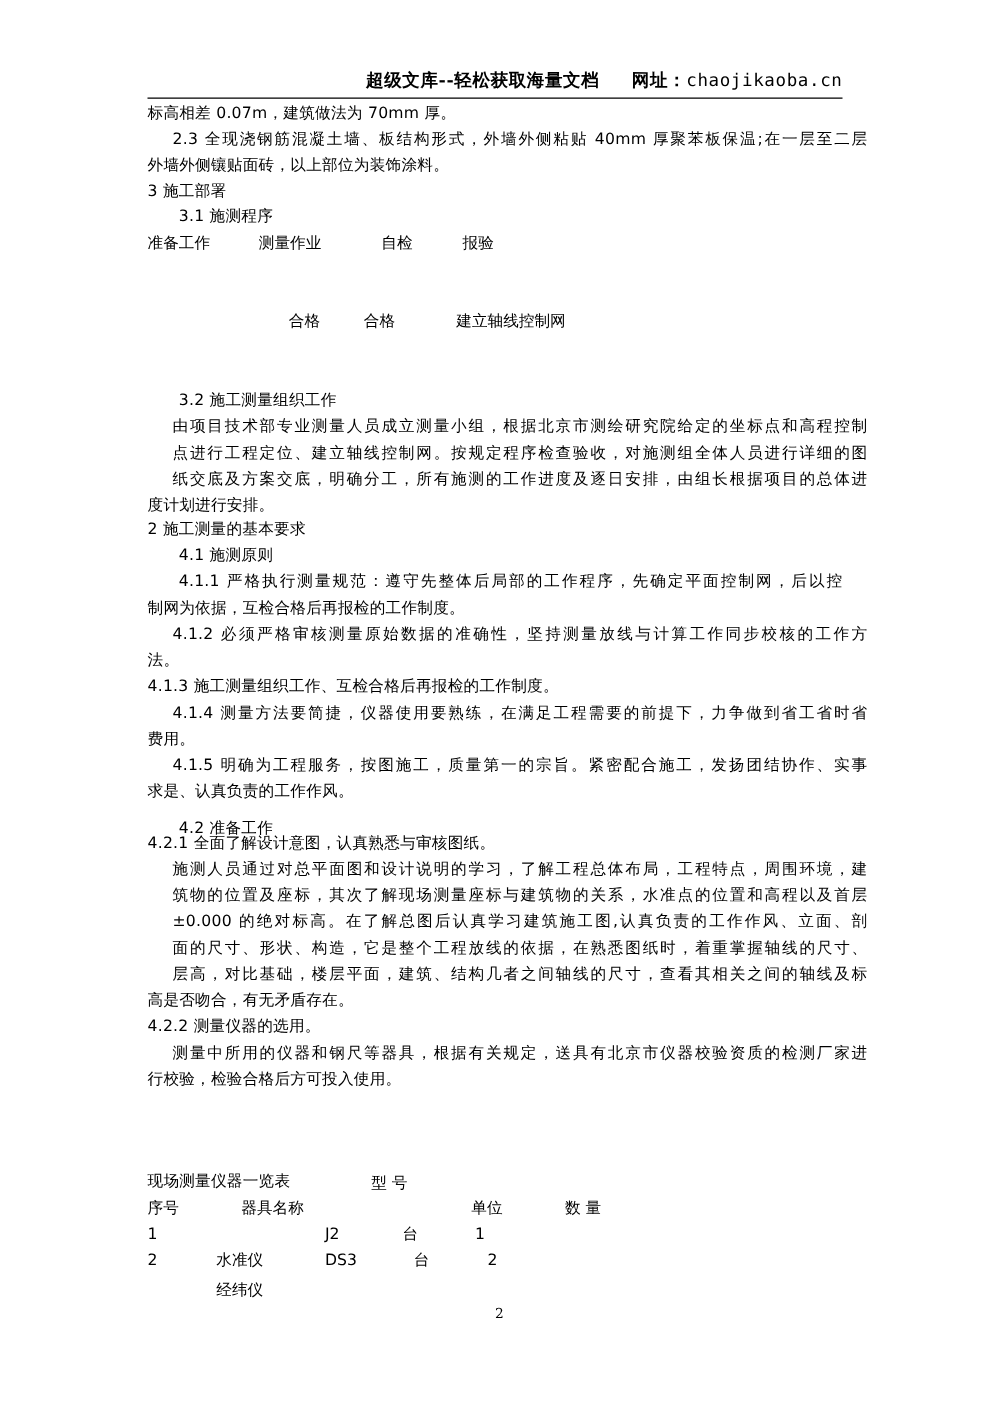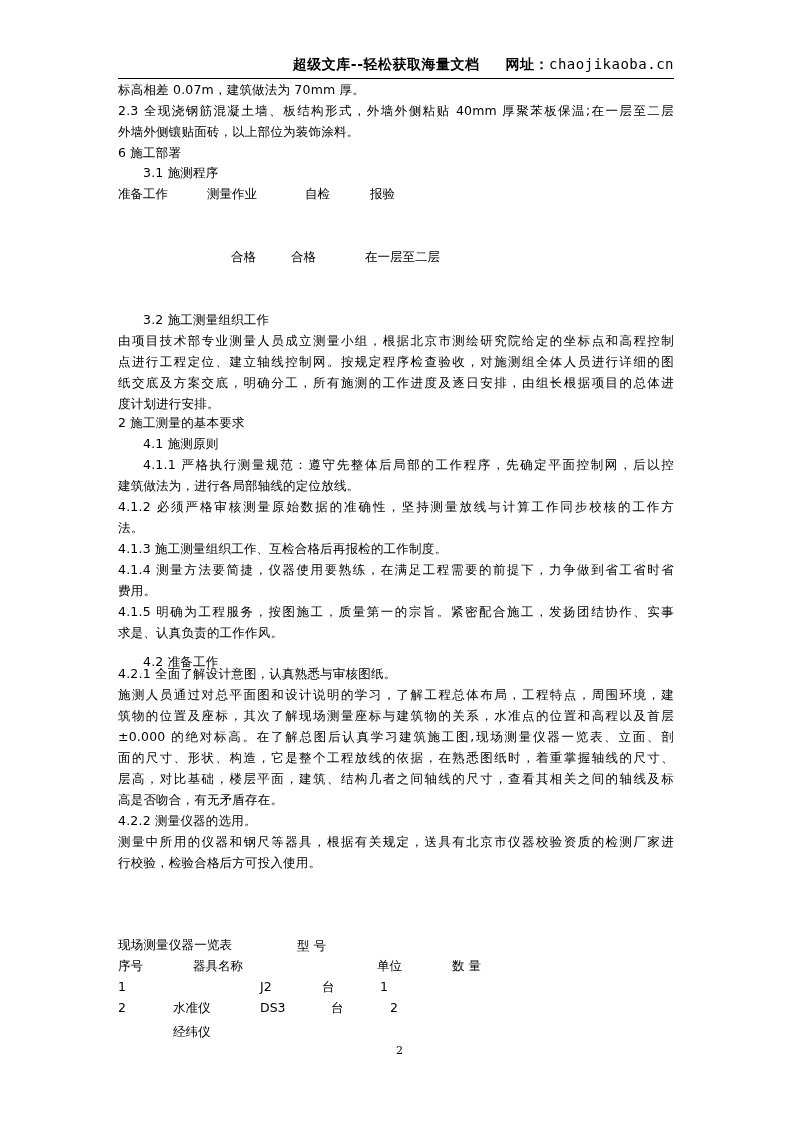--- a/index.html
+++ b/index.html
@@ -4,72 +4,72 @@
   <style>
     html, body { margin: 0; padding: 0; background: #ffffff; }
     body { width: 793px; height: 1122px; position: relative; overflow: hidden;
            font-family: "DejaVu Sans", "Liberation Sans", sans-serif; color: #000; }
     .header { position: absolute; top: 56px; left: 118px; width: 556px; height: 20px; }
     .header-text { position: absolute; right: 0; top: 0; font-size: 14px; font-weight: bold;
                    font-family: "DejaVu Serif", "Liberation Serif", serif; letter-spacing: 0.5px; white-space: nowrap; }
     .header-url { font-weight: normal; font-family: "DejaVu Sans Mono", "Liberation Mono", monospace; font-size: 14px; }
     .header-rule { position: absolute; top: 78px; left: 118px; width: 556px; height: 0; border-top: 1px solid #000; }
     .line { position: absolute; left: 118px; font-size: 12.5px; line-height: 20px; white-space: nowrap; letter-spacing: 0.2px; }
-    .justify { width: 556px; text-align: justify; text-align-last: justify; white-space: nowrap; }
+    .justify { width: 556px; text-align: justify; text-align-last: justify; white-space: nowrap; margin-left: 20px; }
     .indent { left: 143px; }
     .cell { position: absolute; font-size: 12.5px; line-height: 20px; white-space: nowrap; }
     .pagenum { position: absolute; top: 1044px; left: 396px; font-size: 11px; font-family: "DejaVu Serif", "Liberation Serif", serif; }
   </style>
 </head>
 <body>
 
 <div class="header">
   <div class="header-text">
     <span>超级文库--轻松获取海量文档</span><span style="display:inline-block;width:26px"></span><span>网址：</span><span class="header-url">chaojikaoba.cn</span>
   </div>
 </div>
 <div class="header-rule"></div>
 
 <div class="line" style="top:80px">标高相差 0.07m，建筑做法为 70mm 厚。</div>
 <div class="line justify" style="top:101px">2.3 全现浇钢筋混凝土墙、板结构形式，外墙外侧粘贴 40mm 厚聚苯板保温;在一层至二层</div>
 <div class="line" style="top:122px">外墙外侧镶贴面砖，以上部位为装饰涂料。</div>
-<div class="line" style="top:143px">6 施工部署</div>
+<div class="line" style="top:143px">3 施工部署</div>
 
 <div class="line indent" style="top:163px">3.1 施测程序</div>
 <div class="cell" style="top:184px;left:118px">准备工作</div>
 <div class="cell" style="top:184px;left:207px">测量作业</div>
 <div class="cell" style="top:184px;left:305px">自检</div>
 <div class="cell" style="top:184px;left:370px">报验</div>
 <div class="cell" style="top:247px;left:231px">合格</div>
 <div class="cell" style="top:247px;left:291px">合格</div>
-<div class="cell" style="top:247px;left:365px">在一层至二层</div>
+<div class="cell" style="top:247px;left:365px">建立轴线控制网</div>
 
 <div class="line indent" style="top:310px">3.2 施工测量组织工作</div>
 <div class="line justify" style="top:331px">由项目技术部专业测量人员成立测量小组，根据北京市测绘研究院给定的坐标点和高程控制</div>
 <div class="line justify" style="top:352px">点进行工程定位、建立轴线控制网。按规定程序检查验收，对施测组全体人员进行详细的图</div>
 <div class="line justify" style="top:373px">纸交底及方案交底，明确分工，所有施测的工作进度及逐日安排，由组长根据项目的总体进</div>
 <div class="line" style="top:394px">度计划进行安排。</div>
 
 <div class="line" style="top:413px">2 施工测量的基本要求</div>
 <div class="line indent" style="top:434px">4.1 施测原则</div>
 <div class="line indent" style="top:455px;width:531px;text-align:justify;text-align-last:justify">4.1.1  严格执行测量规范：遵守先整体后局部的工作程序，先确定平面控制网，后以控</div>
-<div class="line" style="top:476px">建筑做法为，进行各局部轴线的定位放线。</div>
+<div class="line" style="top:476px">制网为依据，互检合格后再报检的工作制度。</div>
 <div class="line justify" style="top:497px">4.1.2  必须严格审核测量原始数据的准确性，坚持测量放线与计算工作同步校核的工作方</div>
 <div class="line" style="top:518px">法。</div>
 <div class="line" style="top:539px">4.1.3  施工测量组织工作、互检合格后再报检的工作制度。</div>
 <div class="line justify" style="top:560px">4.1.4  测量方法要简捷，仪器使用要熟练，在满足工程需要的前提下，力争做到省工省时省</div>
 <div class="line" style="top:581px">费用。</div>
 <div class="line justify" style="top:602px">4.1.5  明确为工程服务，按图施工，质量第一的宗旨。紧密配合施工，发扬团结协作、实事</div>
 <div class="line" style="top:623px">求是、认真负责的工作作风。</div>
 
 <div class="line indent" style="top:652px">4.2 准备工作</div>
 <div class="line" style="top:664px">4.2.1  全面了解设计意图，认真熟悉与审核图纸。</div>
 <div class="line justify" style="top:685px">施测人员通过对总平面图和设计说明的学习，了解工程总体布局，工程特点，周围环境，建</div>
 <div class="line justify" style="top:706px">筑物的位置及座标，其次了解现场测量座标与建筑物的关系，水准点的位置和高程以及首层</div>
-<div class="line justify" style="top:727px">±0.000 的绝对标高。在了解总图后认真学习建筑施工图,现场测量仪器一览表、立面、剖</div>
+<div class="line justify" style="top:727px">±0.000 的绝对标高。在了解总图后认真学习建筑施工图,认真负责的工作作风、立面、剖</div>
 <div class="line justify" style="top:748px">面的尺寸、形状、构造，它是整个工程放线的依据，在熟悉图纸时，着重掌握轴线的尺寸、</div>
 <div class="line justify" style="top:769px">层高，对比基础，楼层平面，建筑、结构几者之间轴线的尺寸，查看其相关之间的轴线及标</div>
 <div class="line" style="top:790px">高是否吻合，有无矛盾存在。</div>
 <div class="line" style="top:811px">4.2.2  测量仪器的选用。</div>
 <div class="line justify" style="top:832px">测量中所用的仪器和钢尺等器具，根据有关规定，送具有北京市仪器校验资质的检测厂家进</div>
 <div class="line" style="top:853px">行校验，检验合格后方可投入使用。</div>
 
 <div class="line" style="top:935px">现场测量仪器一览表</div>
 <div>
   <div>

